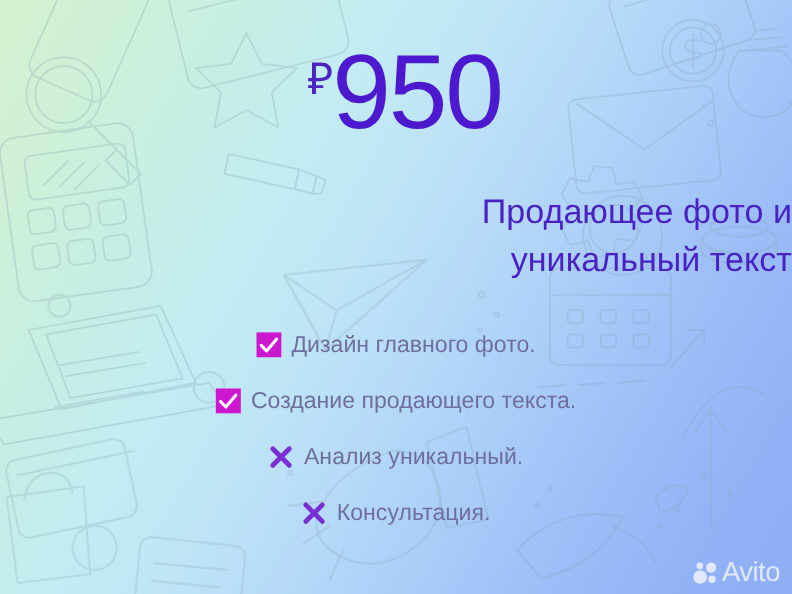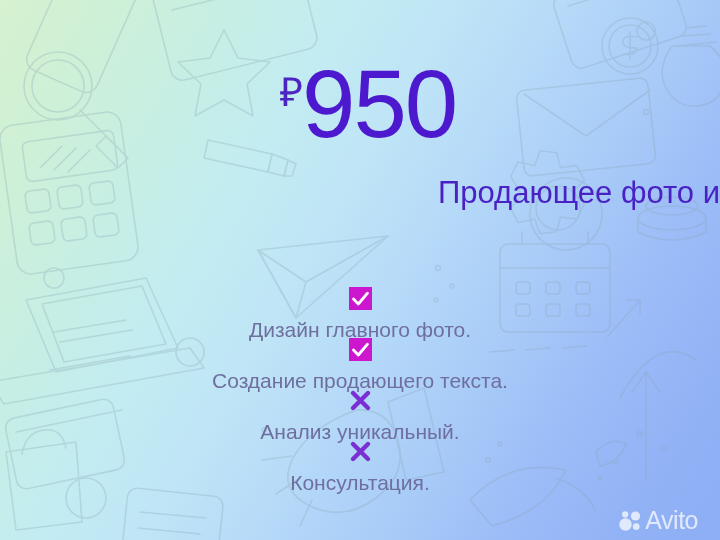--- a/index.html
+++ b/index.html
@@ -38,21 +38,20 @@
 
   
   .price-row {
     position: absolute;
     top: 36px;
     left: 16px;
     right: 0;
     text-align: center;
     line-height: 1;
     white-space: nowrap;
-    margin-top: 20px;
   }
   .ruble {
     font-size: 40px;
     color: #4b24c2;
     vertical-align: top;
     position: relative;
     top: 16px;
     letter-spacing: -1px;
     font-weight: 400;
   }
@@ -83,40 +82,39 @@
     top: 288px;
     left: 0;
     right: 0;
   }
   .feature {
     display: flex;
     align-items: center;
     justify-content: center;
     height: 51px;
     gap: 9px;
-    flex-direction: column;
   }
   .feature-label {
     color: #6f6f9f;
     font-size: 21px;
     line-height: 1;
     white-space: nowrap;
   }
   .mark {
     flex: 0 0 auto;
     width: 23px;
     height: 23px;
     display: block;
   }
   .mark svg { display: block; width: 23px; height: 23px; }
 
   
   .avito {
     position: absolute;
-    right: 22px;
+    right: 11px;
     bottom: 7px;
     display: flex;
     align-items: center;
     gap: 3px;
     opacity: 0.72;
   }
   .avito-logo { width: 24px; height: 24px; display: block; }
   .avito-text {
     color: #ffffff;
     font-size: 25px;
@@ -243,20 +241,21 @@
       </g>
     </svg>
   </div>
 
   <div class="price-row">
     <span class="ruble">₽</span><span class="amount">950</span>
   </div>
 
   <div class="headline">
     <div>Продающее фото и</div>
+    <div>уникальный текст</div>
   </div>
 
   <div class="features">
 
     <div class="feature">
       <span class="mark">
         <svg viewBox="0 0 23 23" xmlns="http://www.w3.org/2000/svg">
           <rect x="0" y="0" width="23" height="23" fill="#cc17cf"></rect>
           <path d="M4.5 12 L9.3 17 L18.5 6.2" fill="none" stroke="#ffffff" stroke-width="2.8" stroke-linecap="round" stroke-linejoin="round"></path>
         </svg>

